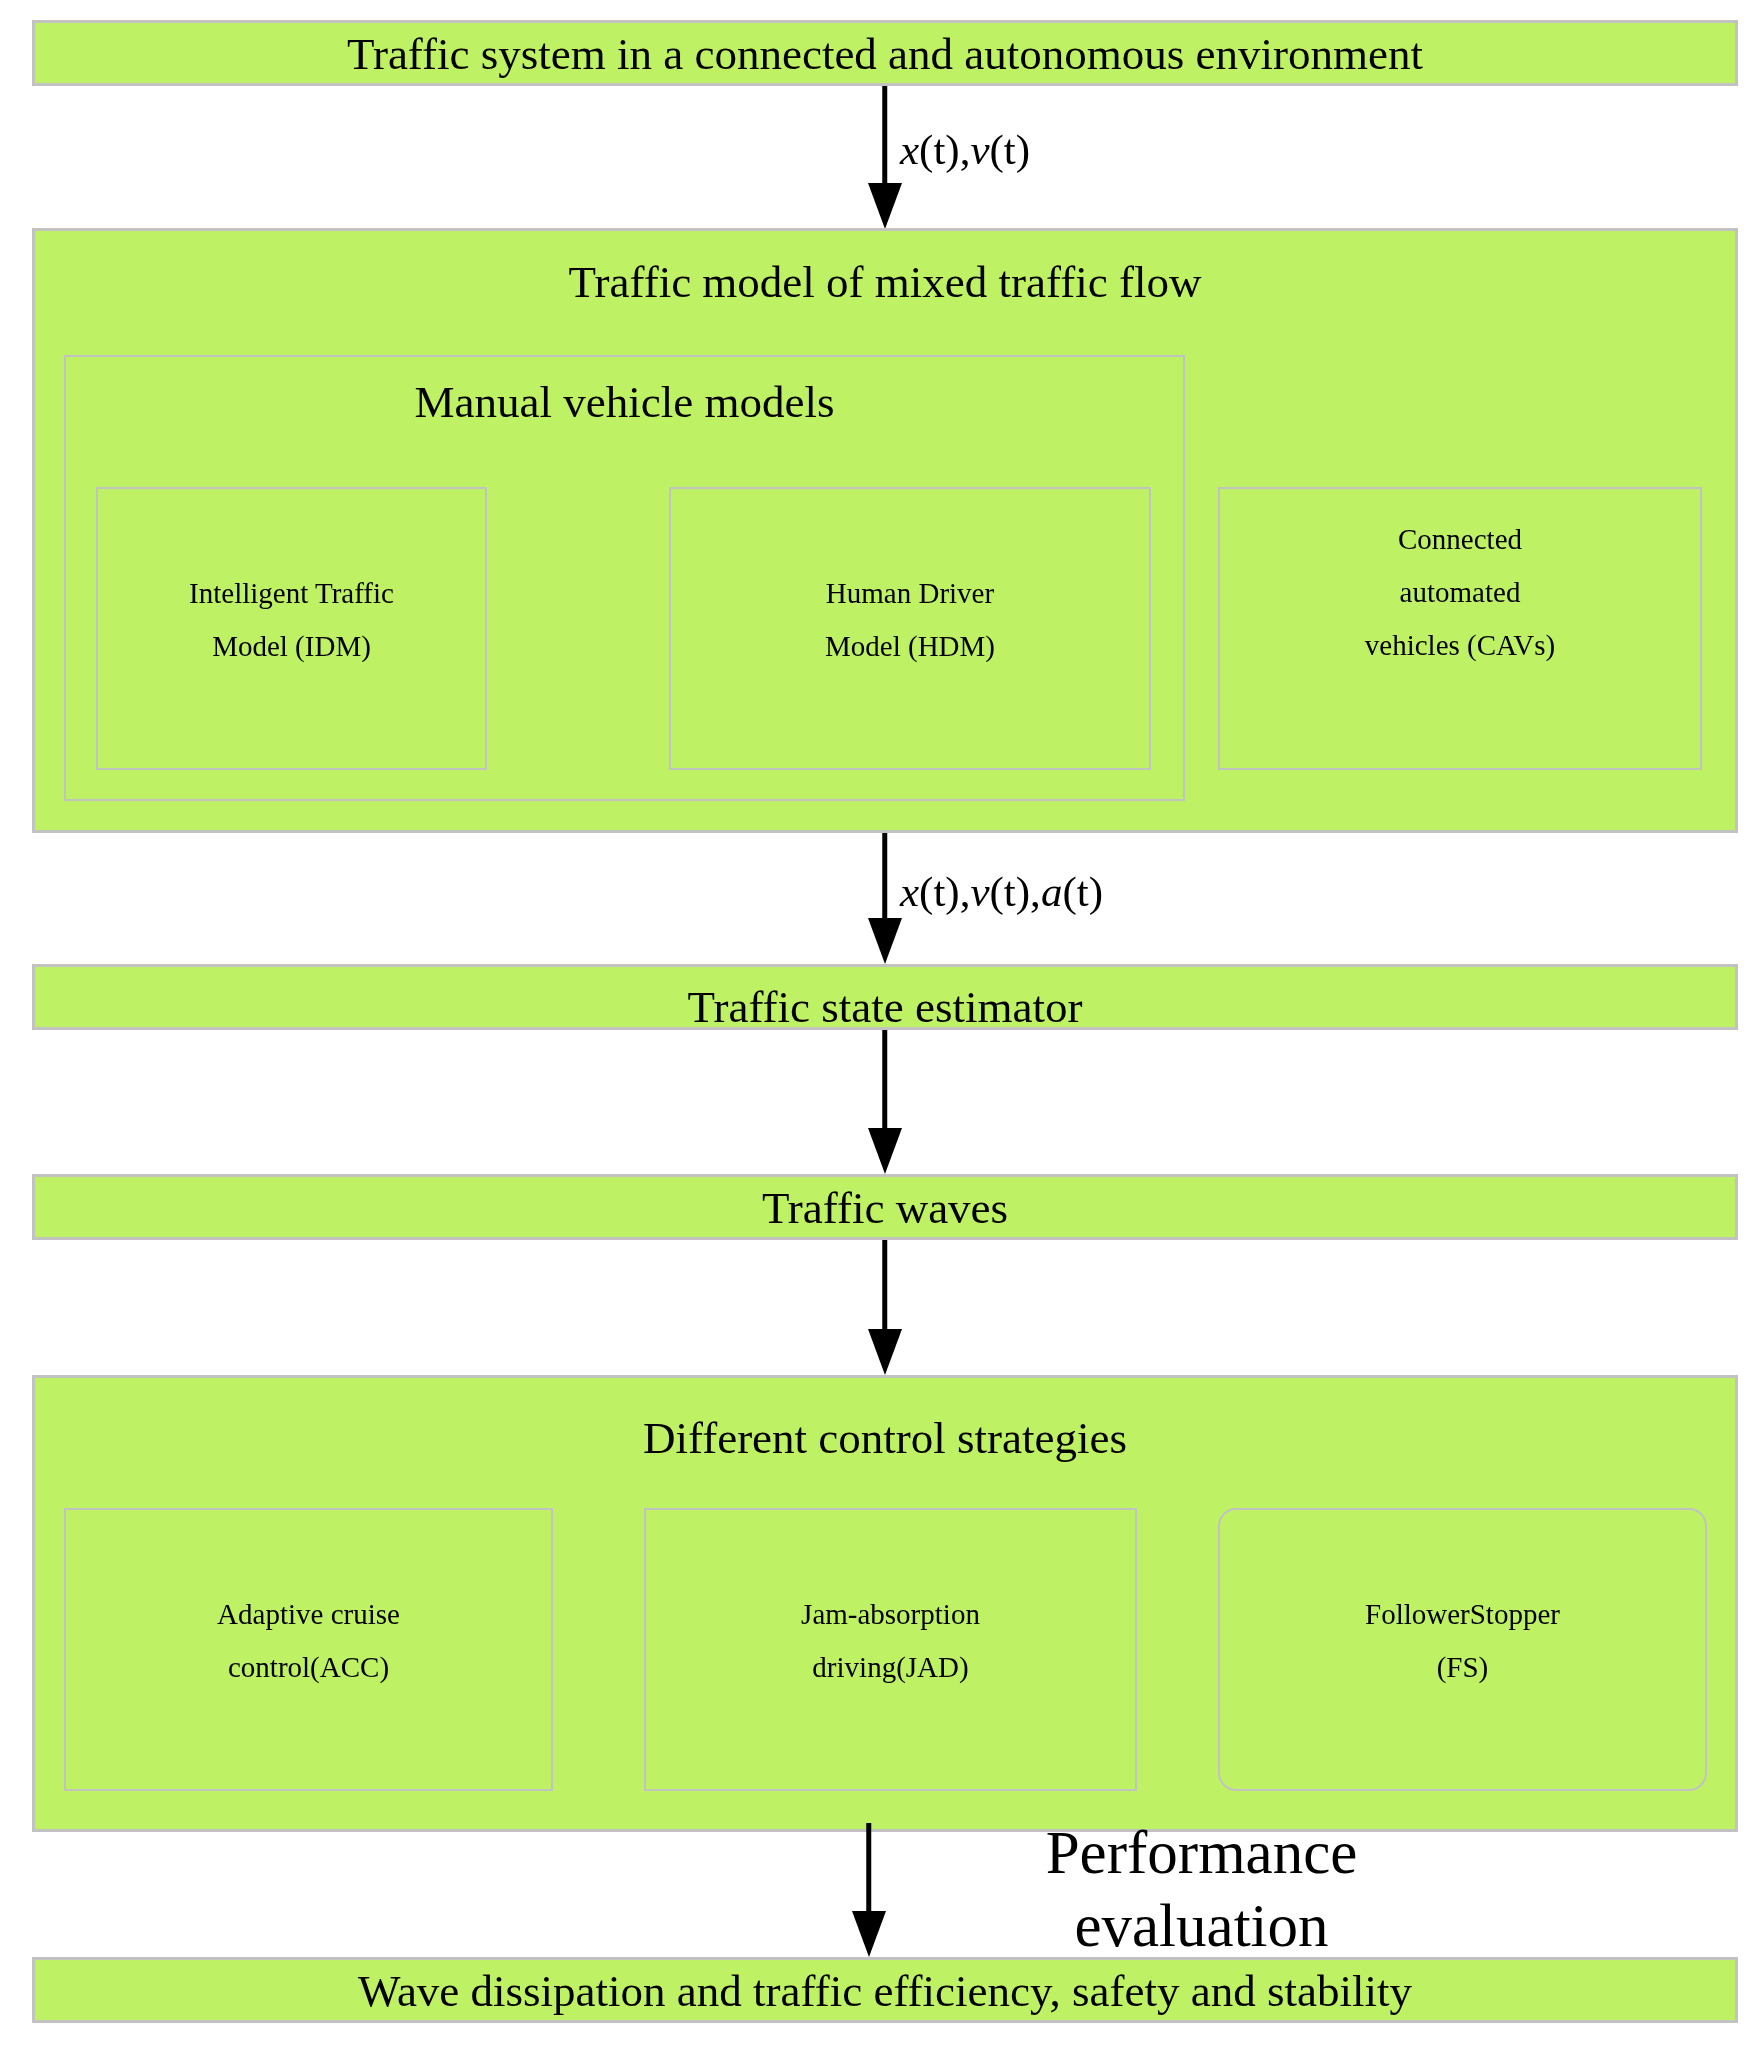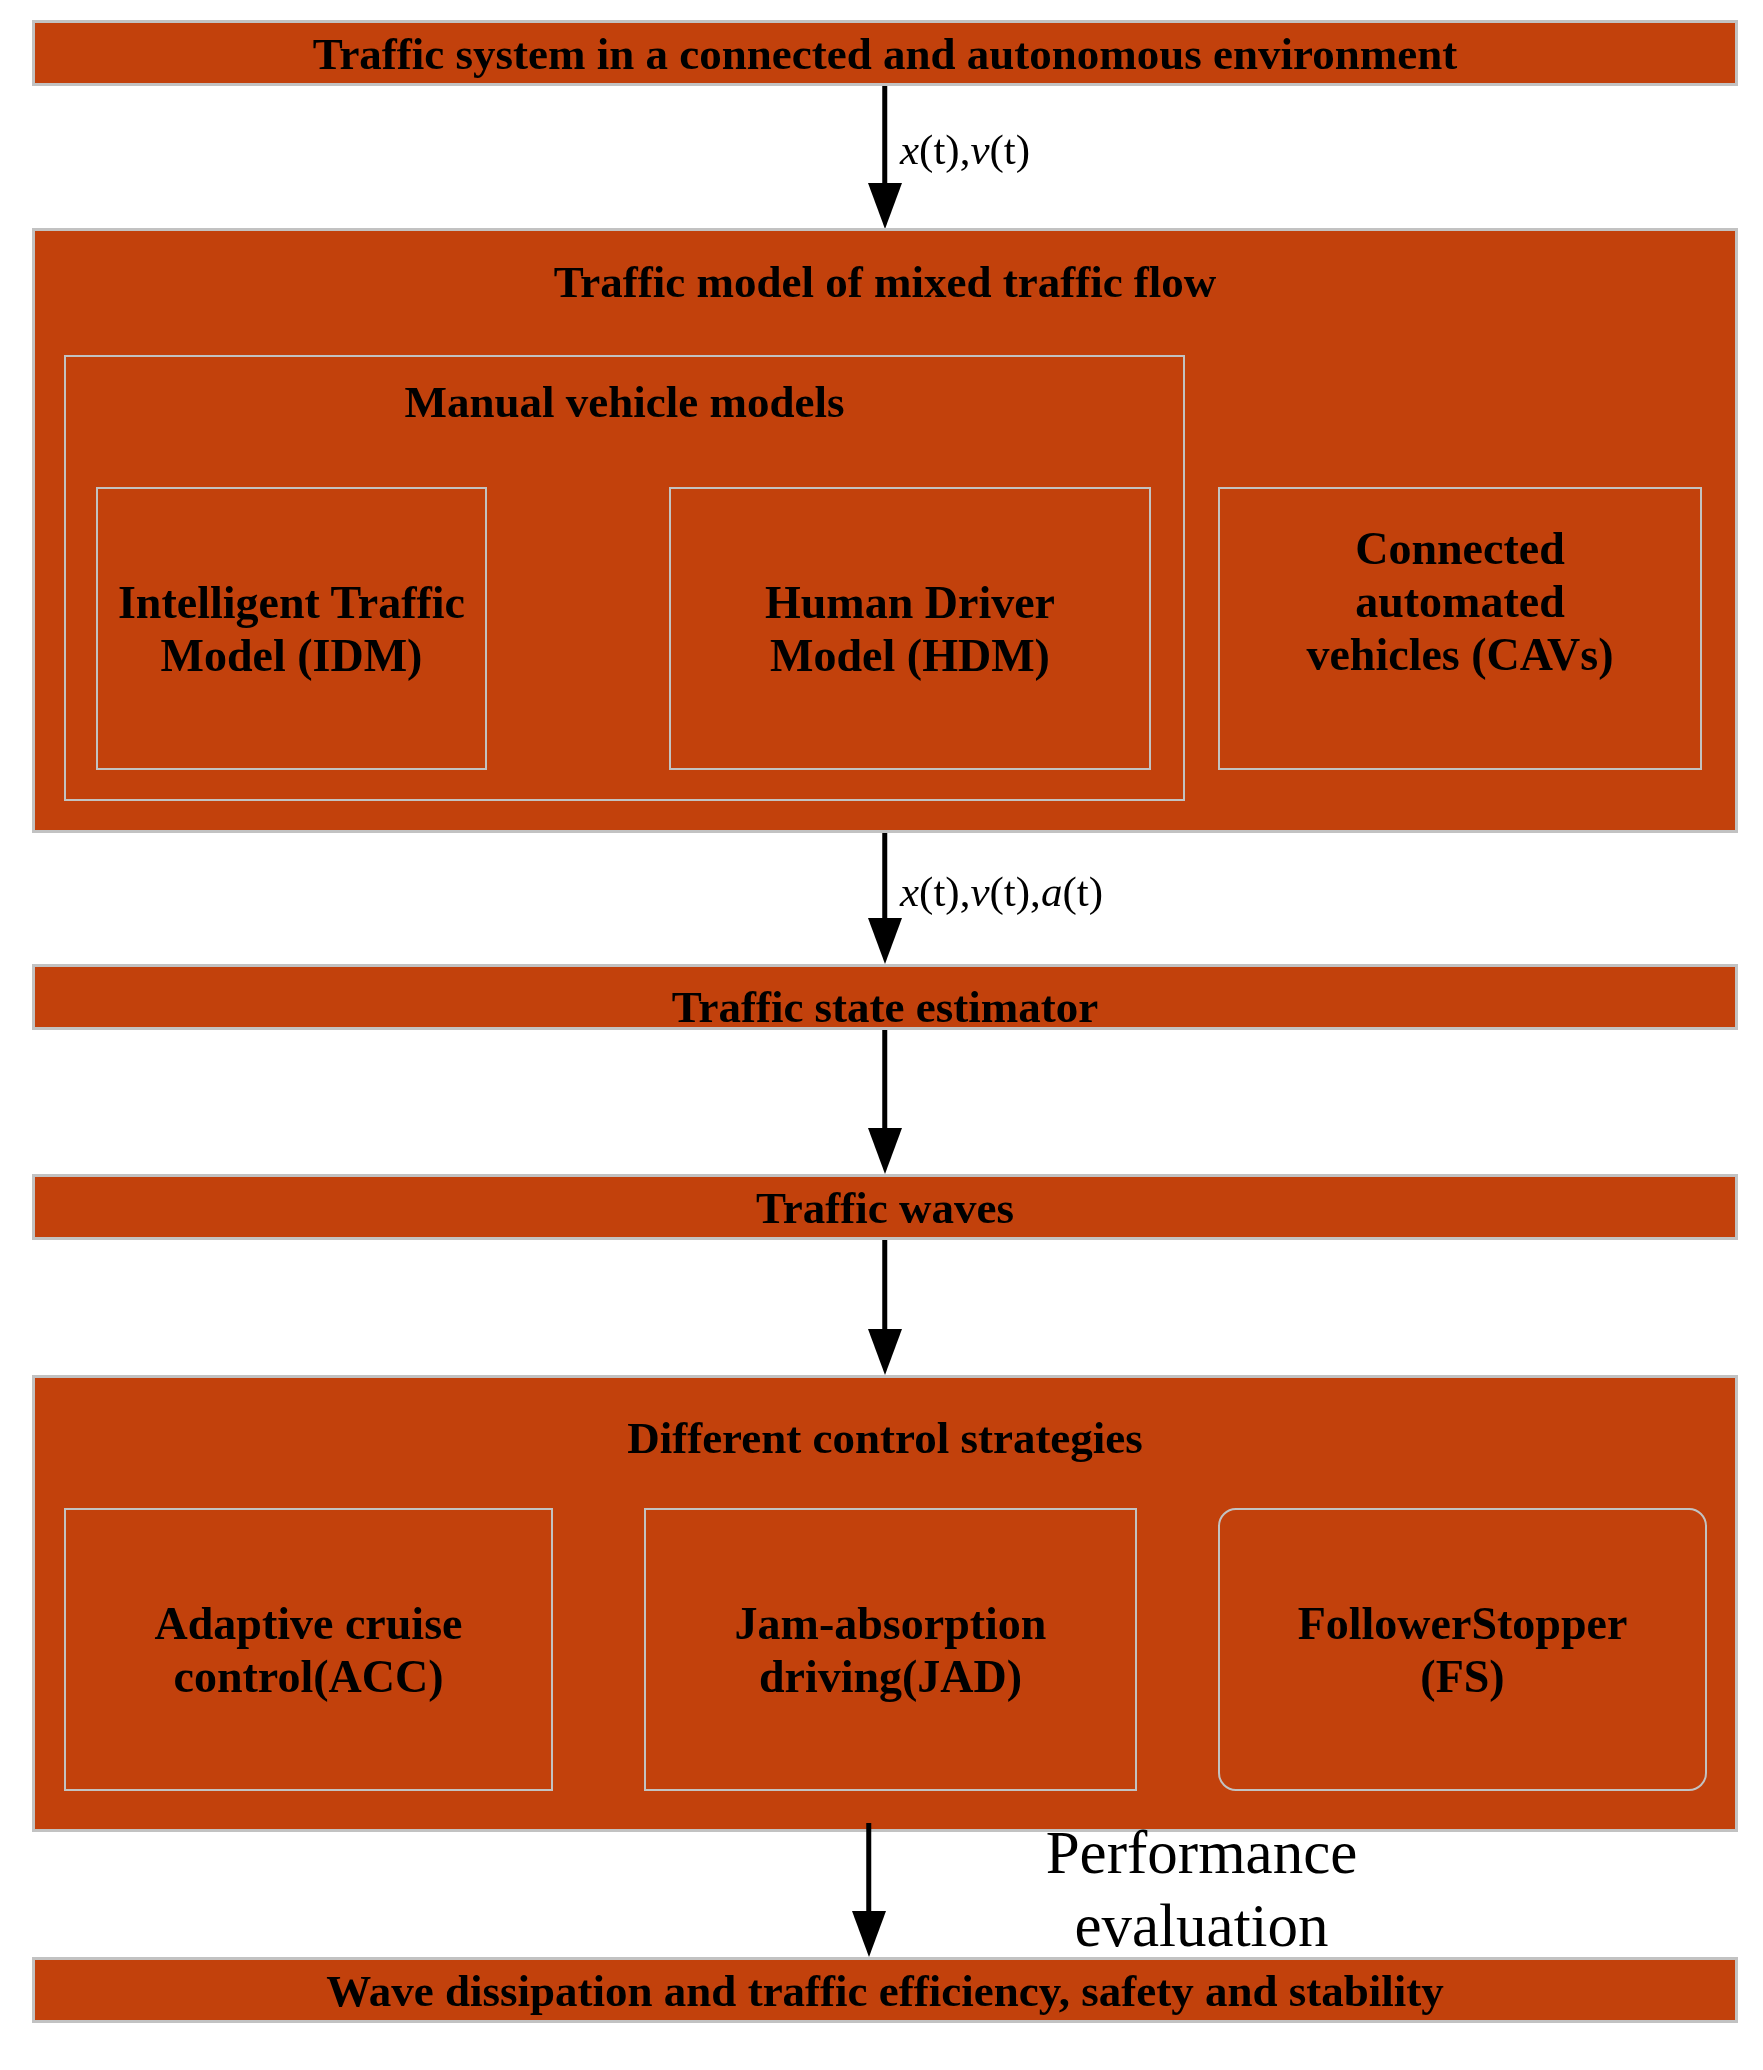--- a/index.html
+++ b/index.html
@@ -21,43 +21,42 @@
     left: 0; top: 0;
     width: 1763px;
     height: 2071px;
   }
 
   
   .box {
     position: absolute;
     box-sizing: border-box;
     border: 3.7px solid #c2c2c2;
-    background: #c2410c;
-    font-weight: bold;
+    background: #bef264;
   }
   .box.thin {
     border-width: 2.7px;
   }
 
   .box-title {
     position: absolute;
     left: 0;
     width: 100%;
     text-align: center;
     font-size: 45px;
     line-height: 1.12;
     white-space: nowrap;
   }
 
   .leaf-label {
     position: absolute;
     left: 0;
     width: 100%;
     text-align: center;
-    font-size: 46px;
+    font-size: 29px;
     line-height: 1.18;
   }
 
   
   .arrow {
     position: absolute;
   }
   .arrow .shaft {
     position: absolute;
     left: 50%;

